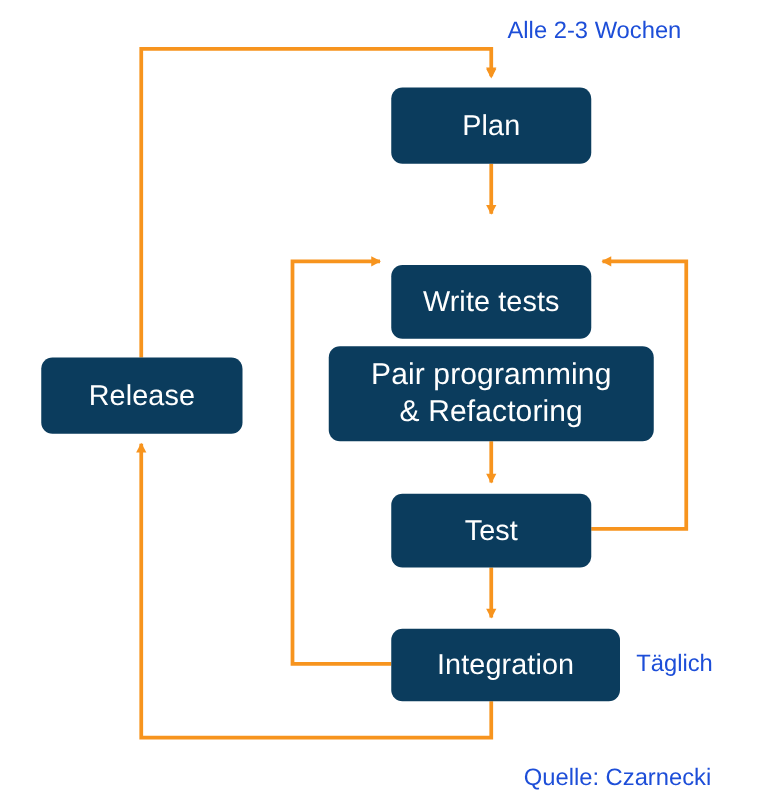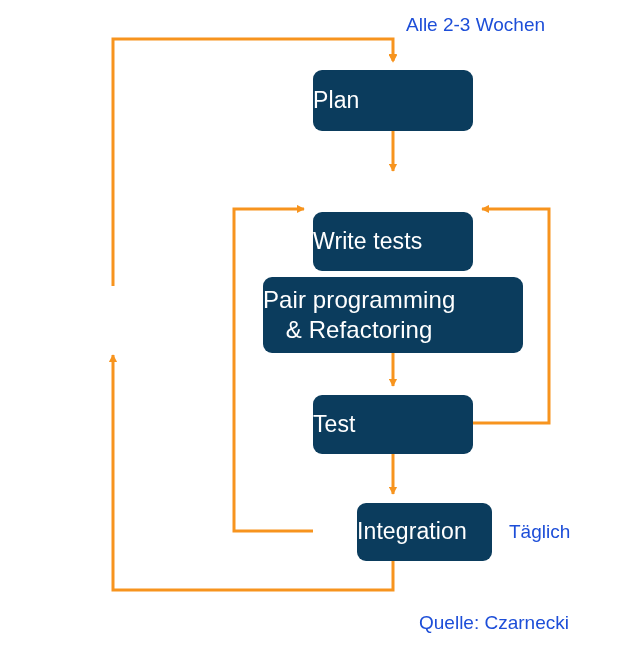--- a/index.html
+++ b/index.html
@@ -24,20 +24,21 @@
     width: 623px;
     height: 645px;
   }
   .node-box {
     position: absolute;
     background: #0B3C5D;
     border-radius: 9px;
     color: #ffffff;
     display: flex;
     align-items: center;
+    justify-content: center;
     text-align: center;
     font-family: "Liberation Sans", sans-serif;
     font-size: 23px;
     font-weight: 400;
     line-height: 1.18;
     letter-spacing: 0.1px;
     box-sizing: border-box;
     z-index: 2;
   }
   .node-box.two-line {
@@ -50,21 +51,21 @@
     font-family: "Liberation Sans", sans-serif;
     font-size: 19px;
     font-weight: 400;
     white-space: nowrap;
     z-index: 2;
   }
   #node-plan      { left: 313px; top: 70px;  width: 160px; height: 61px; }
   #node-write     { left: 313px; top: 180px; width: 160px; height: 59px; margin-top: 32px; }
   #node-pair      { left: 263px; top: 277px; width: 260px; height: 76px; }
   #node-test      { left: 313px; top: 395px; width: 160px; height: 59px; }
-  #node-integr    { left: 313px; top: 503px; width: 135px; height: 58px; margin-left: 44px; }
+  #node-integr    { left: 313px; top: 503px; width: 183px; height: 58px; }
   #node-release   { left: 33px;  top: 286px; width: 161px; height: 61px; }
   #label-cadence  { left: 406px; top: 14px;  }
   #label-daily    { left: 509px; top: 521px; }
   #label-source   { left: 419px; top: 612px; }
 </style>
 </head>
 <body>
 
 <div id="diagram-root">
 
@@ -123,20 +124,23 @@
   </div>
 
   <div class="node-box" id="node-test">
     <span>Test</span>
   </div>
 
   <div class="node-box" id="node-integr">
     <span>Integration</span>
   </div>
 
+  <div class="node-box" id="node-release">
+    <span>Release</span>
+  </div>
 
   <div class="caption" id="label-cadence">Alle 2-3 Wochen</div>
 
   <div class="caption" id="label-daily">Täglich</div>
 
   <div class="caption" id="label-source">Quelle: Czarnecki</div>
 
 </div>
 
 </body></html>

